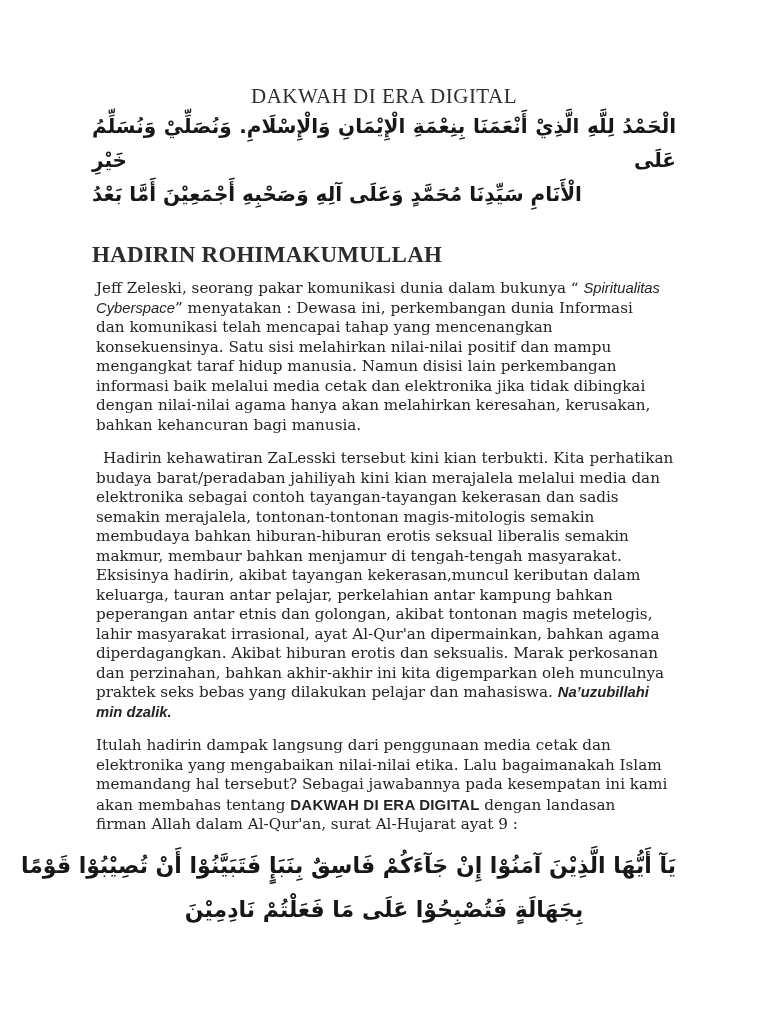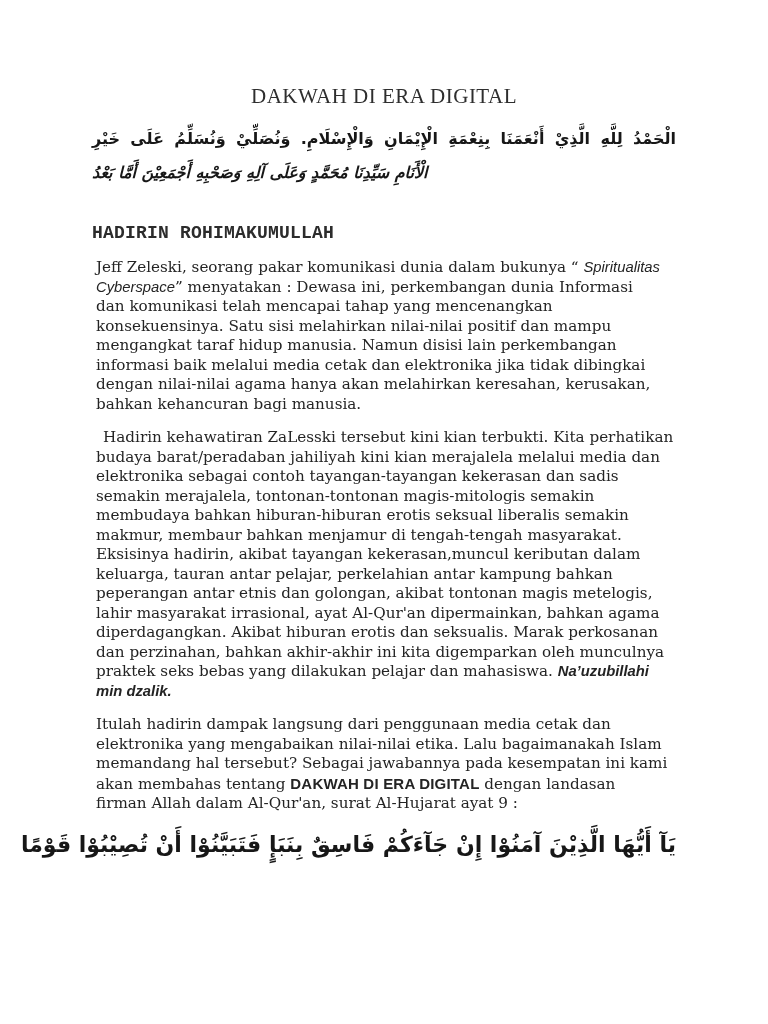--- a/index.html
+++ b/index.html
@@ -32,37 +32,35 @@
     letter-spacing: 0.5px;
     color: #2e2e2e;
   }
   .arabic {
     font-family: "DejaVu Sans", sans-serif;
     font-weight: 700;
     direction: rtl;
     color: #171717;
   }
   .arabic-opening {
-    margin-top: 13px;
-    font-size: 16px;
+    font-size: 20px;
     line-height: 34px;
   }
   .ar-line-fill {
     text-align: justify;
     text-align-last: justify;
   }
   .ar-line-left {
     text-align: left;
-    font-style: italic;
   }
   .salutation {
     margin: 33px 0 0 0;
-    font-family: Liberation Mono, monospace;
+    font-family: Liberation Serif, serif;
     font-weight: 700;
-    font-size: 18px;
+    font-size: 23px;
     line-height: 21px;
     letter-spacing: 0.2px;
     color: #2c2c2c;
   }
   .body-para {
     margin: 14px 0 0 4px;
     font-size: 15.2px;
     line-height: 19.5px;
     white-space: pre-line;
     color: #242424;
@@ -137,16 +135,17 @@
 min dzalik.</span></p>
 
     <p class="body-para"><span>Itulah hadirin dampak langsung dari penggunaan media cetak dan
 elektronika yang mengabaikan nilai-nilai etika. Lalu bagaimanakah Islam
 memandang hal tersebut? Sebagai jawabannya pada kesempatan ini kami
 akan membahas tentang  </span><span class="sans-bold">DAKWAH DI ERA DIGITAL</span><span> dengan landasan
 firman Allah dalam Al-Qur'an, surat Al-Hujarat ayat 9 :</span></p>
 
     <div class="arabic quran-verse">
       <div class="quran-line">يَآ أَيُّهَا الَّذِيْنَ آمَنُوْا إِنْ جَآءَكُمْ فَاسِقٌ بِنَبَإٍ فَتَبَيَّنُوْا أَنْ تُصِيْبُوْا قَوْمًا</div>
+      <div class="quran-line">بِجَهَالَةٍ فَتُصْبِحُوْا عَلَى مَا فَعَلْتُمْ نَادِمِيْنَ</div>
     </div>
 
   </div>
 </div>
 
 </body></html>

